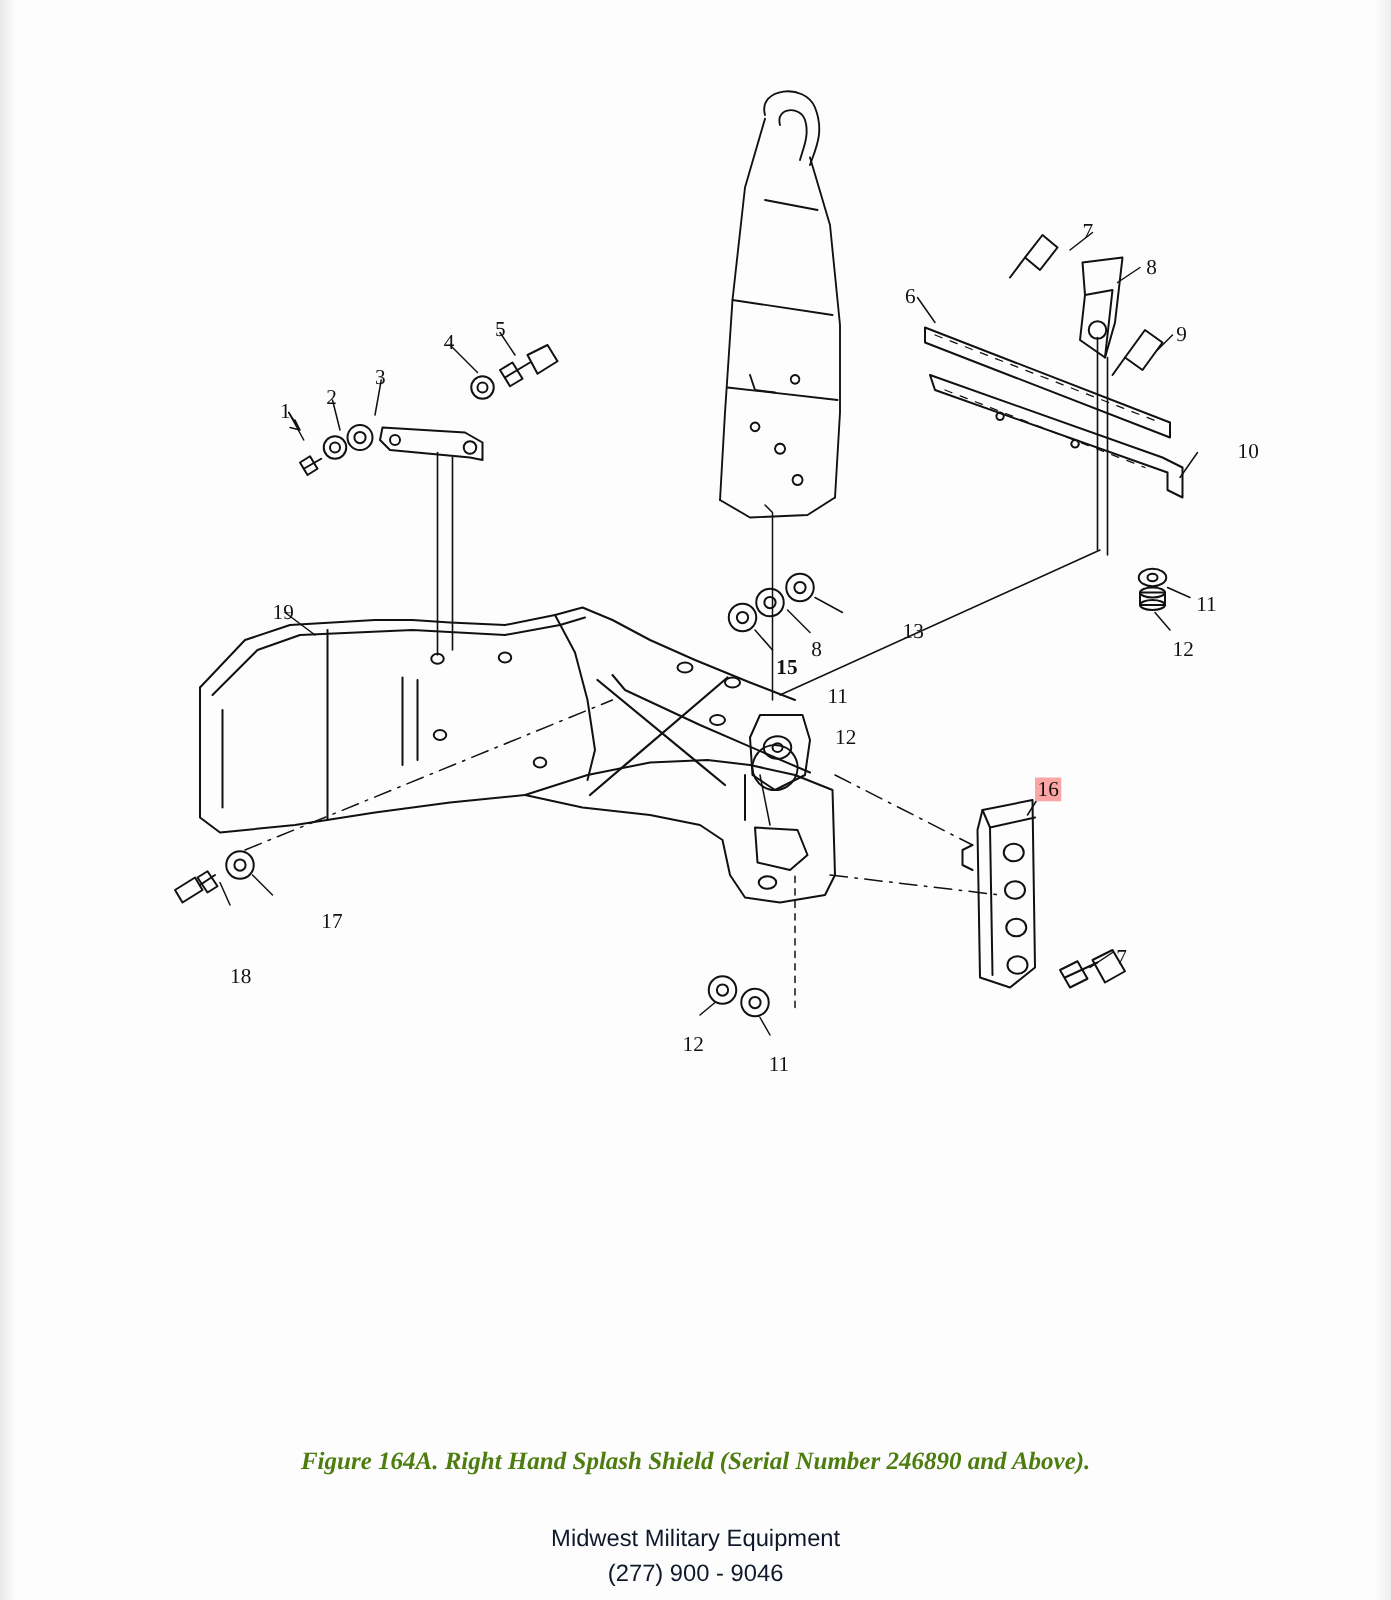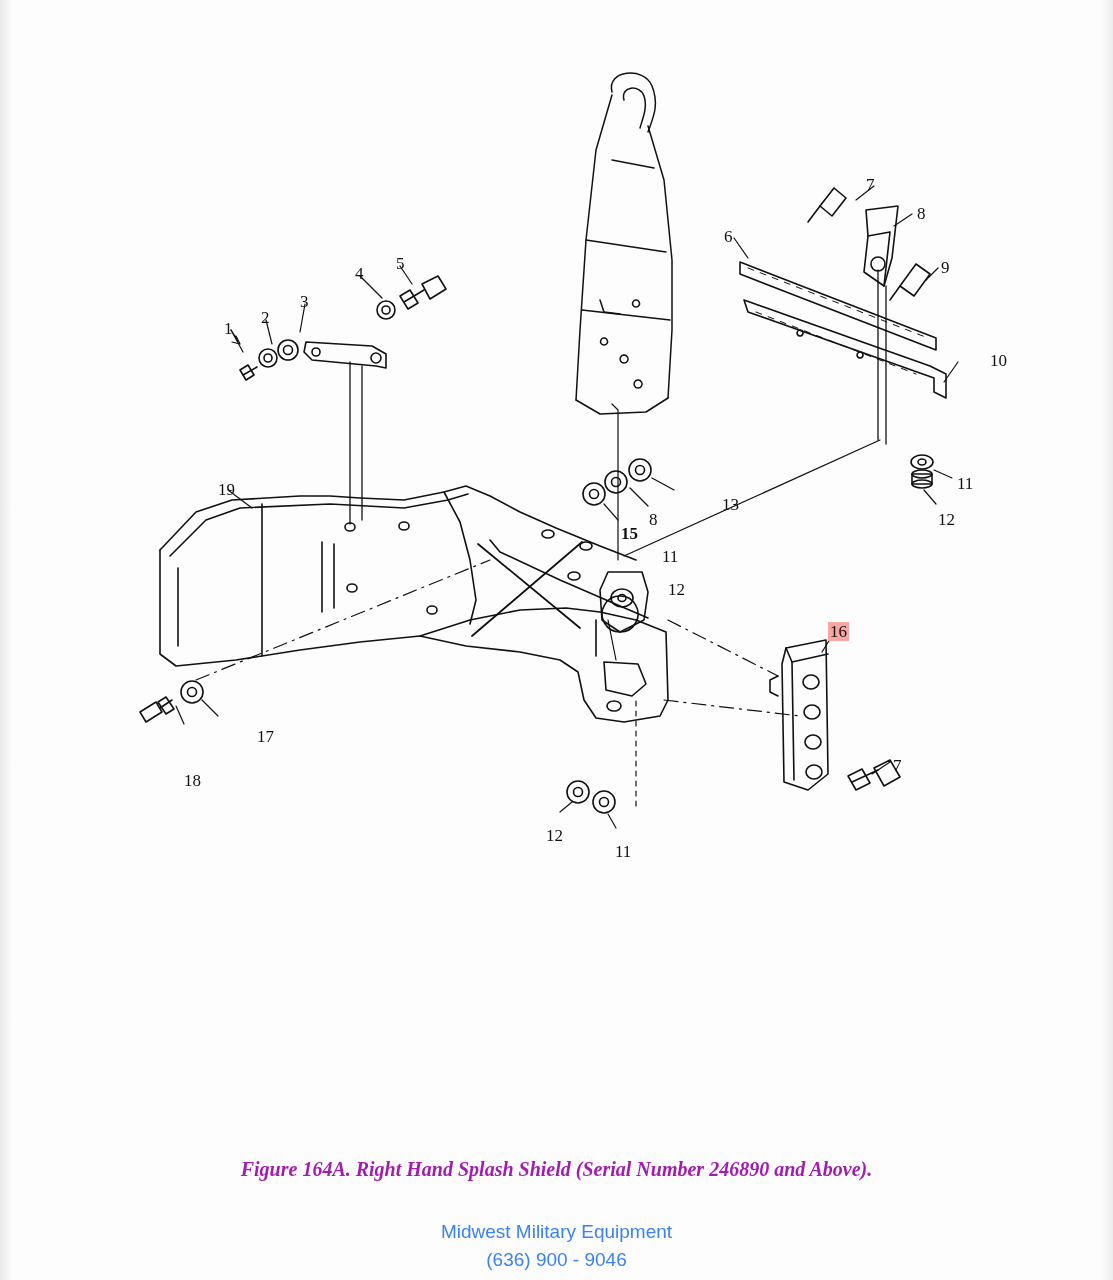--- a/index.html
+++ b/index.html
@@ -58,31 +58,31 @@
   #figure-caption {
     position: absolute;
     left: 0;
     top: 1158px;
     width: 1113px;
     text-align: center;
     font-family: "Liberation Serif", serif;
     font-style: italic;
     font-weight: bold;
     font-size: 20px;
-    color: #a21caf;
+    color: #4d7c0f;
   }
   #watermark {
     position: absolute;
     left: 0;
     top: 1218px;
     width: 1113px;
     text-align: center;
     font-family: "Liberation Sans", sans-serif;
     font-size: 19px;
-    color: #3b82f6;
+    color: #0f172a;
     line-height: 1.45;
   }
   #watermark div { display: block; }
 </style>
 </head>
 <body>
 
 <div id="page">
 
   <svg id="figure-svg" width="1113" height="1160" viewBox="0 0 1113 1160" xmlns="http://www.w3.org/2000/svg">
@@ -315,16 +315,16 @@
       <div class="callout" style="left: 184px; top: 740px; margin-top: 32px;">18</div>
       <div class="callout" style="left: 893px; top: 757px;">7</div>
       <div class="callout" style="left: 546px; top: 827px;">12</div>
       <div class="callout" style="left: 615px; top: 843px;">11</div>
     </div>
 
   <div id="figure-caption">Figure 164A.  Right Hand Splash Shield (Serial Number 246890 and Above).</div>
 
   <div id="watermark">
     <div>Midwest Military Equipment</div>
-    <div>(636) 900 - 9046</div>
+    <div>(277) 900 - 9046</div>
   </div>
 
 </div>
 
 </body></html>

